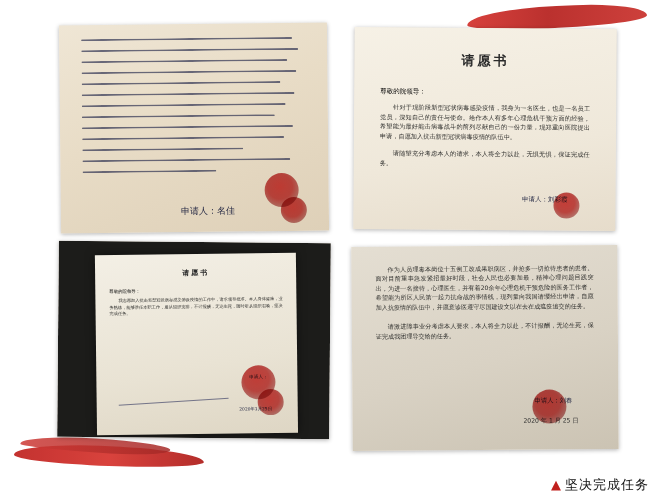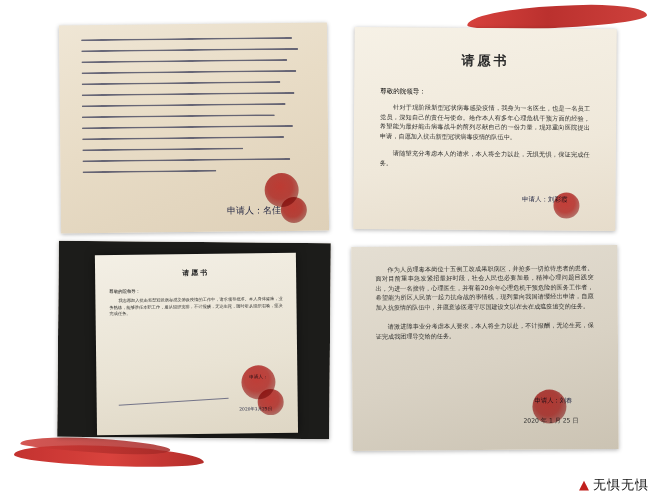--- a/index.html
+++ b/index.html
@@ -175,21 +175,21 @@
         <div class="line ink" style="width:89%"></div>
         <div class="line ink" style="width:95%"></div>
         <div class="line ink" style="width:91%"></div>
         <div class="line ink" style="width:86%"></div>
         <div class="line ink" style="width:94%"></div>
         <div class="line ink" style="width:90%"></div>
         <div class="line ink" style="width:72%"></div>
         <div class="line ink" style="width:93%"></div>
         <div class="line ink" style="width:60%"></div>
       </div>
-      <div class="sign" style="position:absolute;left:120px;bottom:14px;font-size:9px;margin-left:46px;">
+      <div class="sign" style="position:absolute;left:120px;bottom:14px;font-size:9px;">
         <span>申请人：</span><span>名佳</span>
       </div>
       <div class="seal med" style="right:30px;bottom:24px;"></div>
       <div class="seal small" style="right:22px;bottom:8px;"></div>
 
     </div>
   </div>
 
   <div class="photo" id="photo-top-right">
     <div class="paper cream">
@@ -229,14 +229,14 @@
         <span>申请人：</span><span>刘春</span>
       </div>
       <div class="sign" style="position:absolute;right:40px;bottom:24px;font-size:6.1px;color:#2b2b2b;">2020 年 1 月 25 日</div>
       <div class="seal med" style="right:52px;bottom:26px;"></div>
     </div>
   </div>
 
 </div>
 
 <div class="caption">
-  <span class="tri">▲</span><span>无惧无惧</span>
+  <span class="tri">▲</span><span>坚决完成任务</span>
 </div>
 
 </body></html>

